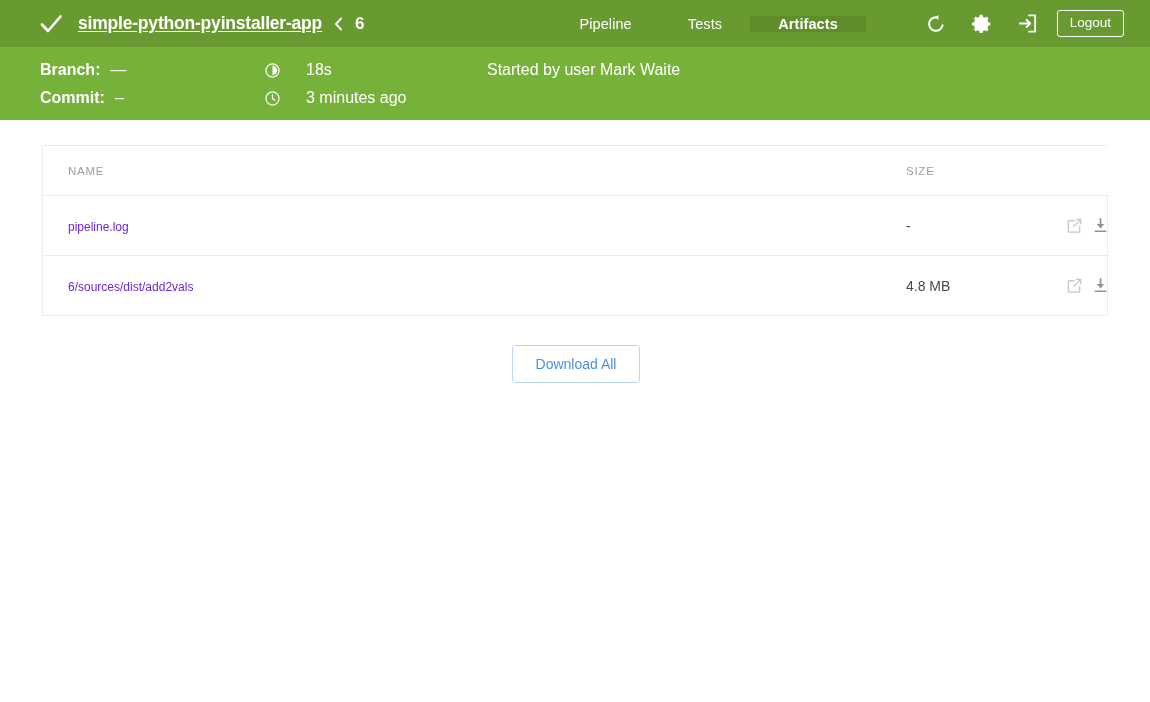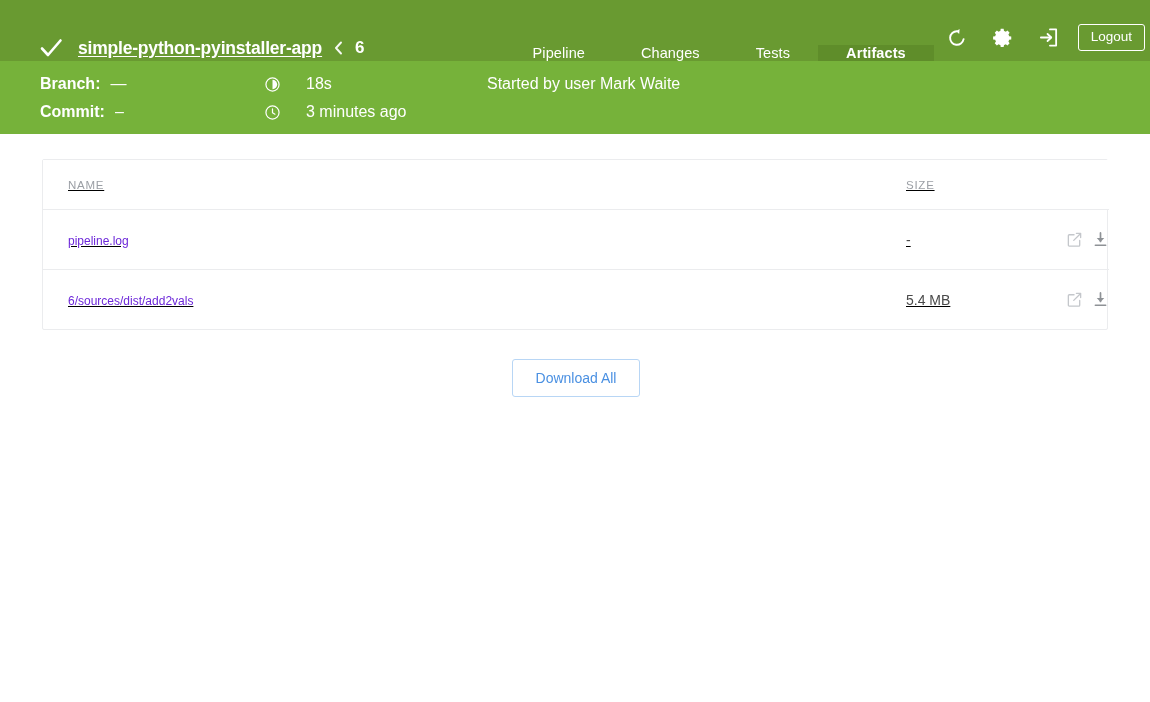--- a/index.html
+++ b/index.html
@@ -9,24 +9,24 @@
     width: 1150px; height: 702px;
     background: #ffffff;
     font-family: "Liberation Sans", sans-serif;
     -webkit-font-smoothing: antialiased;
   }
   .page { position: relative; width: 1150px; height: 702px; overflow: hidden; background:#fff; }
 
   
   .topbar {
     position: relative;
-    height: 61px;
+    height: 47px;
     background: #699a31;
     display: flex;
-    align-items: flex-end;
+    align-items: center;
     color: #fff;
   }
   .tb-left {
     display: flex;
     align-items: center;
     padding-left: 38px;
     gap: 14px;
     flex: 0 0 auto;
   }
   .status-check { width: 26px; height: 26px; display:block; }
@@ -111,21 +111,21 @@
   .c3 .info-row { margin-bottom: 6px; }
 
   
   .main { padding: 25px 40px 0 42px; background:#fff; }
   .card {
     border: 1px solid #ebecee;
     border-radius: 2px;
     background: #ffffff;
     width: 1066px;
   }
-  table.artifacts { width: 100%; border-collapse: collapse; table-layout: fixed; text-decoration: underline; }
+  table.artifacts { width: 100%; border-collapse: collapse; table-layout: fixed; }
   table.artifacts th {
     text-align: left;
     font-weight: normal;
     font-size: 11.5px;
     letter-spacing: .75px;
     color: #9b9fa5;
     padding: 19px 0 18px 25px;
     border-bottom: 1px solid #ebecee;
     background: #fff;
   }
@@ -180,21 +180,20 @@
       <span class="chev-left">
         <svg width="11" height="14" viewBox="0 0 11 14" fill="none">
           <path d="M8 1.5 L3 7 L8 12.5" stroke="#ffffff" stroke-width="1.9" stroke-linecap="round" stroke-linejoin="round"></path>
         </svg>
       </span>
       <span class="build-number">6</span>
     </div>
 
     <div class="tb-center">
       <div class="tab">Pipeline</div>
-      <div class="tab">Changes</div>
       <div class="tab">Tests</div>
       <div class="tab active">Artifacts</div>
     </div>
 
     <div class="tb-right">
 
       <div class="iconbtn">
         <svg width="22" height="22" viewBox="0 0 22 22" fill="none">
           <path d="M11 4.2 A6.8 6.8 0 1 0 17.6 12.2" stroke="#ffffff" stroke-width="1.9" stroke-linecap="round" fill="none"></path>
           <path d="M11 4.2 L11 4.2" stroke="#fff" stroke-width="0"></path>
@@ -299,21 +298,21 @@
                   </svg>
                 </span>
               </div>
             </td>
           </tr>
 
           <tr>
             <td class="col-name">
               <a class="file-link">6/sources/dist/add2vals</a>
             </td>
-            <td class="col-size">5.4 MB</td>
+            <td class="col-size">4.8 MB</td>
             <td class="col-actions">
               <div class="actions">
                 <span class="act-icon">
                   <svg width="17" height="17" viewBox="0 0 18 18" fill="none" style="display:block">
                     <path d="M14.5 10 V15 A1 1 0 0 1 13.5 16 H3.5 A1 1 0 0 1 2.5 15 V5 A1 1 0 0 1 3.5 4 H8.5" stroke="#c4c7cb" stroke-width="1.4" stroke-linecap="round"></path>
                     <path d="M11 2.5 H15.5 V7" stroke="#c4c7cb" stroke-width="1.4" stroke-linecap="round" stroke-linejoin="round"></path>
                     <path d="M15.2 2.9 L8.2 9.9" stroke="#c4c7cb" stroke-width="1.4" stroke-linecap="round"></path>
                   </svg>
                 </span>
                 <span class="act-icon">

